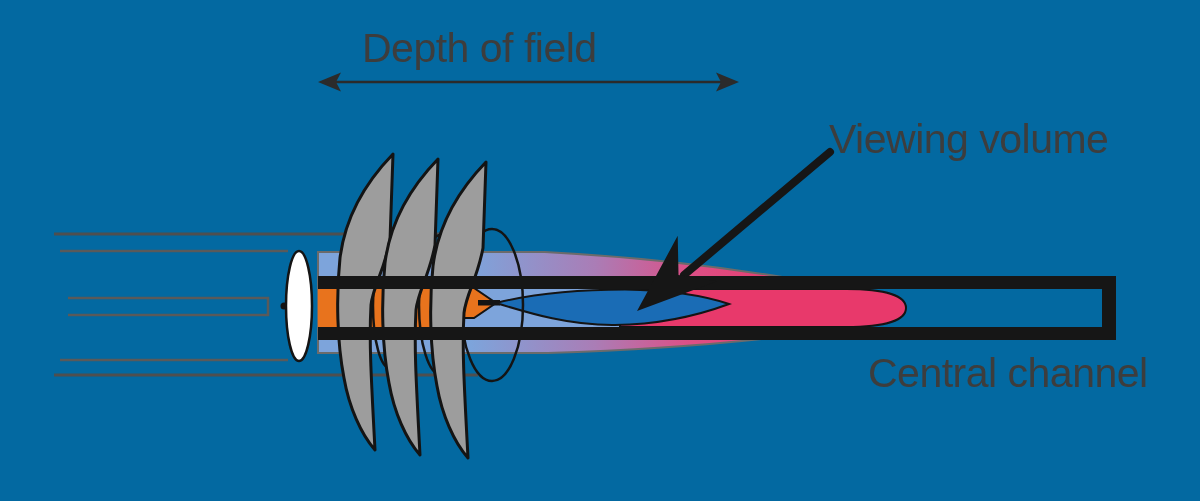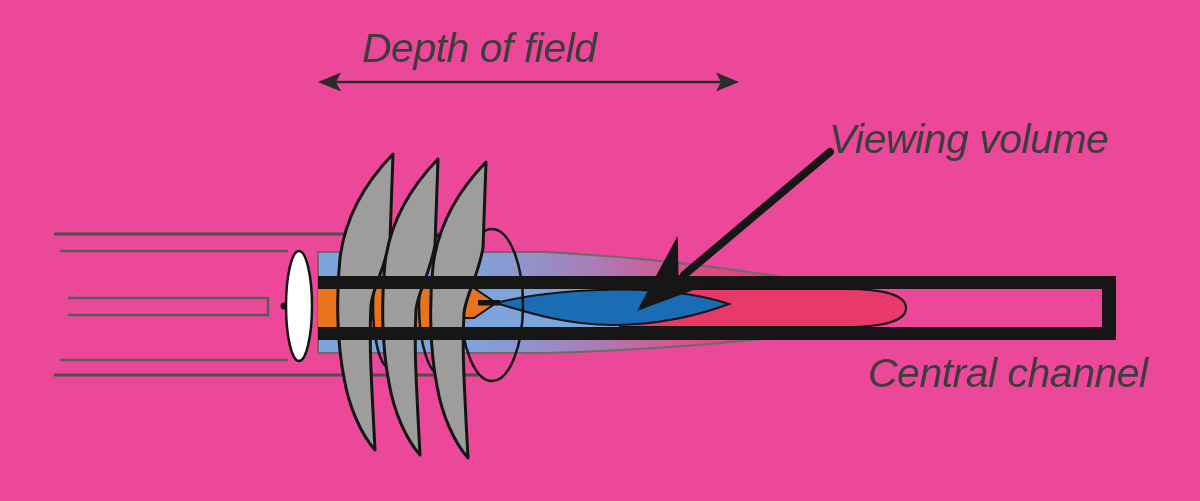--- a/index.html
+++ b/index.html
@@ -1,23 +1,22 @@
 <!DOCTYPE html>
 <html><head>
 <meta charset="utf-8">
 <style>
   html, body { margin: 0; padding: 0; background: #ffffff; }
   .canvas {
     position: relative;
     width: 1200px;
     height: 501px;
-    background: #ec4899;
+    background: #0369a1;
     overflow: hidden;
     font-family: "Liberation Sans", sans-serif;
-    font-style: italic;
   }
   svg { display: block; }
   .diagram-label {
     font-family: "Liberation Sans", sans-serif;
     font-size: 41px;
     letter-spacing: -0.5px;
   }
   .torch-line { fill: none; stroke: #4f4f4f; stroke-width: 3; }
   .torch-line-thin { fill: none; stroke: #5a5a5a; stroke-width: 2.5; }
   .coil-ellipse { fill: none; stroke: #141414; stroke-width: 2.5; }

